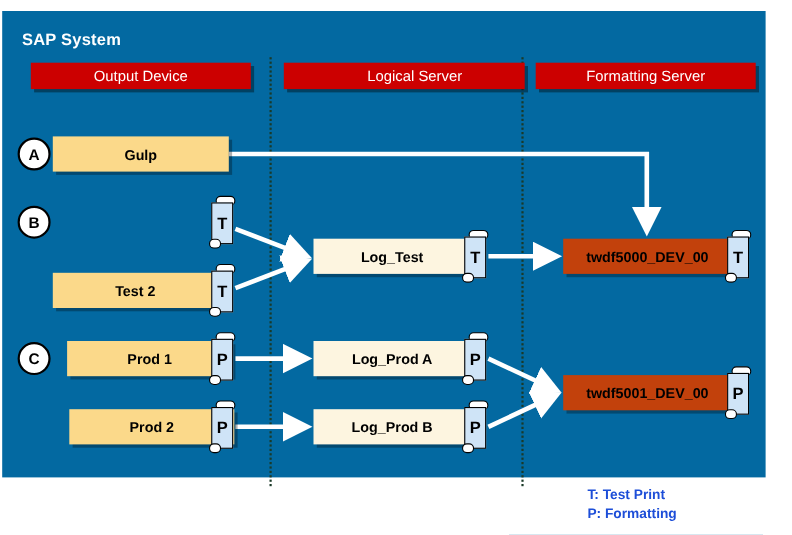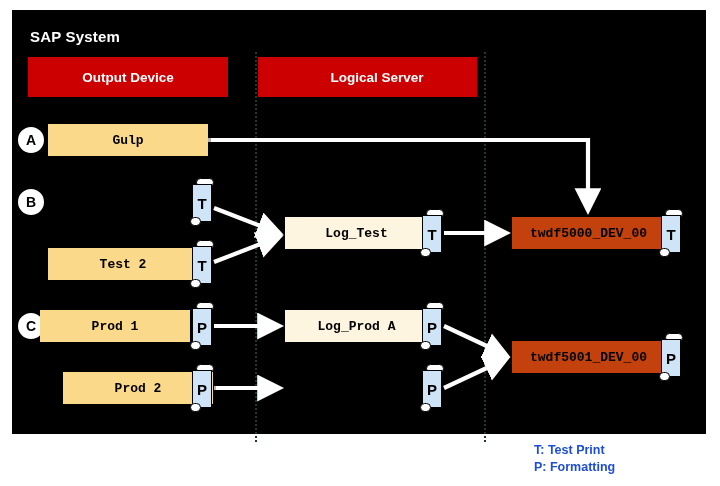--- a/index.html
+++ b/index.html
@@ -18,25 +18,25 @@
   #canvas {
     position: absolute;
     left: 0; top: 0;
     width: 720px;
     height: 486px;
   }
 
   
   .panel {
     position: absolute;
-    left: 12px;
+    left: 2px;
     top: 10px;
     width: 694px;
     height: 424px;
-    background: #000000;
+    background: #0369a1;
   }
 
   .panel-title {
     position: absolute;
     left: 18px;
     top: 18px;
     color: #ffffff;
     font-size: 15px;
     font-weight: bold;
     letter-spacing: 0.2px;
@@ -50,25 +50,25 @@
     width: 0;
     height: 390px;
     border-left: 2px dotted #1b3a28;
   }
   #divider-1 { left: 243px; }
   #divider-2 { left: 472px; }
 
   
   .col-header {
     position: absolute;
-    height: 40px;
+    height: 24px;
     background: #CC0000;
     color: #ffffff;
     font-size: 13.5px;
-    font-weight: bold;
+    font-weight: normal;
     display: flex;
     align-items: center;
     justify-content: center;
     box-shadow: 3px 3px 0 rgba(0,0,0,0.38);
     white-space: nowrap;
   }
   #col-header-0 { left: 28px;  top: 57px; width: 200px; }
   #col-header-1 { left: 258px; top: 57px; width: 200px; padding-left: 19px; }
   #col-header-2 { left: 487px; top: 57px; width: 200px; }
 
@@ -78,31 +78,30 @@
     height: 32px;
     display: flex;
     align-items: center;
     justify-content: center;
     font-size: 13px;
     font-weight: bold;
     color: #000000;
     box-shadow: 3px 3px 0 rgba(0,0,0,0.30);
     white-space: nowrap;
     box-sizing: border-box;
-    font-family: Liberation Mono, monospace;
   }
   .node.device   { background: #FBD98A; }
   .node.logical  { background: #FDF5E0; }
   .node.format   { background: #c2410c; }
 
   
   #node-gulp   { left: 48px; top: 124px; width: 160px; }
   #node-test1  { left: 48px; top: 186px; width: 150px; }
   #node-test2  { left: 48px; top: 248px; width: 150px; }
-  #node-prod1  { left: 40px; top: 310px; width: 150px; }
+  #node-prod1  { left: 61px; top: 310px; width: 150px; }
   #node-prod2  { left: 63px; top: 372px; width: 150px; }
 
   
   #node-log-test   { left: 285px; top: 217px; width: 143px; }
   #node-log-prod-a { left: 285px; top: 310px; width: 143px; }
   #node-log-prod-b { left: 285px; top: 372px; width: 143px; }
 
   
   #node-twdf5000 { left: 512px; top: 217px; width: 153px; }
   #node-twdf5001 { left: 512px; top: 341px; width: 153px; }
@@ -214,20 +213,21 @@
 
     <div class="panel-title">SAP System</div>
 
     <div class="divider" id="divider-1"></div>
     <div class="divider" id="divider-2"></div>
 
   </div>
 
   <div class="col-header" id="col-header-0">Output Device</div>
   <div class="col-header" id="col-header-1">Logical Server</div>
+  <div class="col-header" id="col-header-2">Formatting Server</div>
 
   <svg id="arrows" viewBox="0 0 720 486">
     <defs>
       <marker id="ah" markerWidth="7" markerHeight="7" refX="5.2" refY="3.2" orient="auto" markerUnits="strokeWidth">
         <path d="M0,0 L6.4,3.2 L0,6.4 z" fill="#FFFFFF"></path>
       </marker>
     </defs>
 
     <path d="M208,140 L588,140 L588,210" fill="none" stroke="#FFFFFF" stroke-width="4.2" marker-end="url(#ah)"></path>
 
@@ -250,20 +250,21 @@
   <div class="marker" id="marker-b">B</div>
   <div class="marker" id="marker-c">C</div>
 
   <div class="node device" id="node-gulp">Gulp</div>
   <div class="node device" id="node-test2">Test 2</div>
   <div class="node device" id="node-prod1">Prod 1</div>
   <div class="node device" id="node-prod2">Prod 2</div>
 
   <div class="node logical" id="node-log-prod-a">Log_Prod A</div>
   <div class="node logical" id="node-log-test">Log_Test</div>
+  <div class="node logical" id="node-log-prod-b">Log_Prod B</div>
 
   <div class="node format" id="node-twdf5000">twdf5000_DEV_00</div>
   <div class="node format" id="node-twdf5001">twdf5001_DEV_00</div>
 
   <div class="scroll-badge" id="badge-test1">
     <div class="curl-top"></div>
     <div class="body">
         <span class="glyph">T</span>
       </div>
     <div class="curl-bot"></div>

